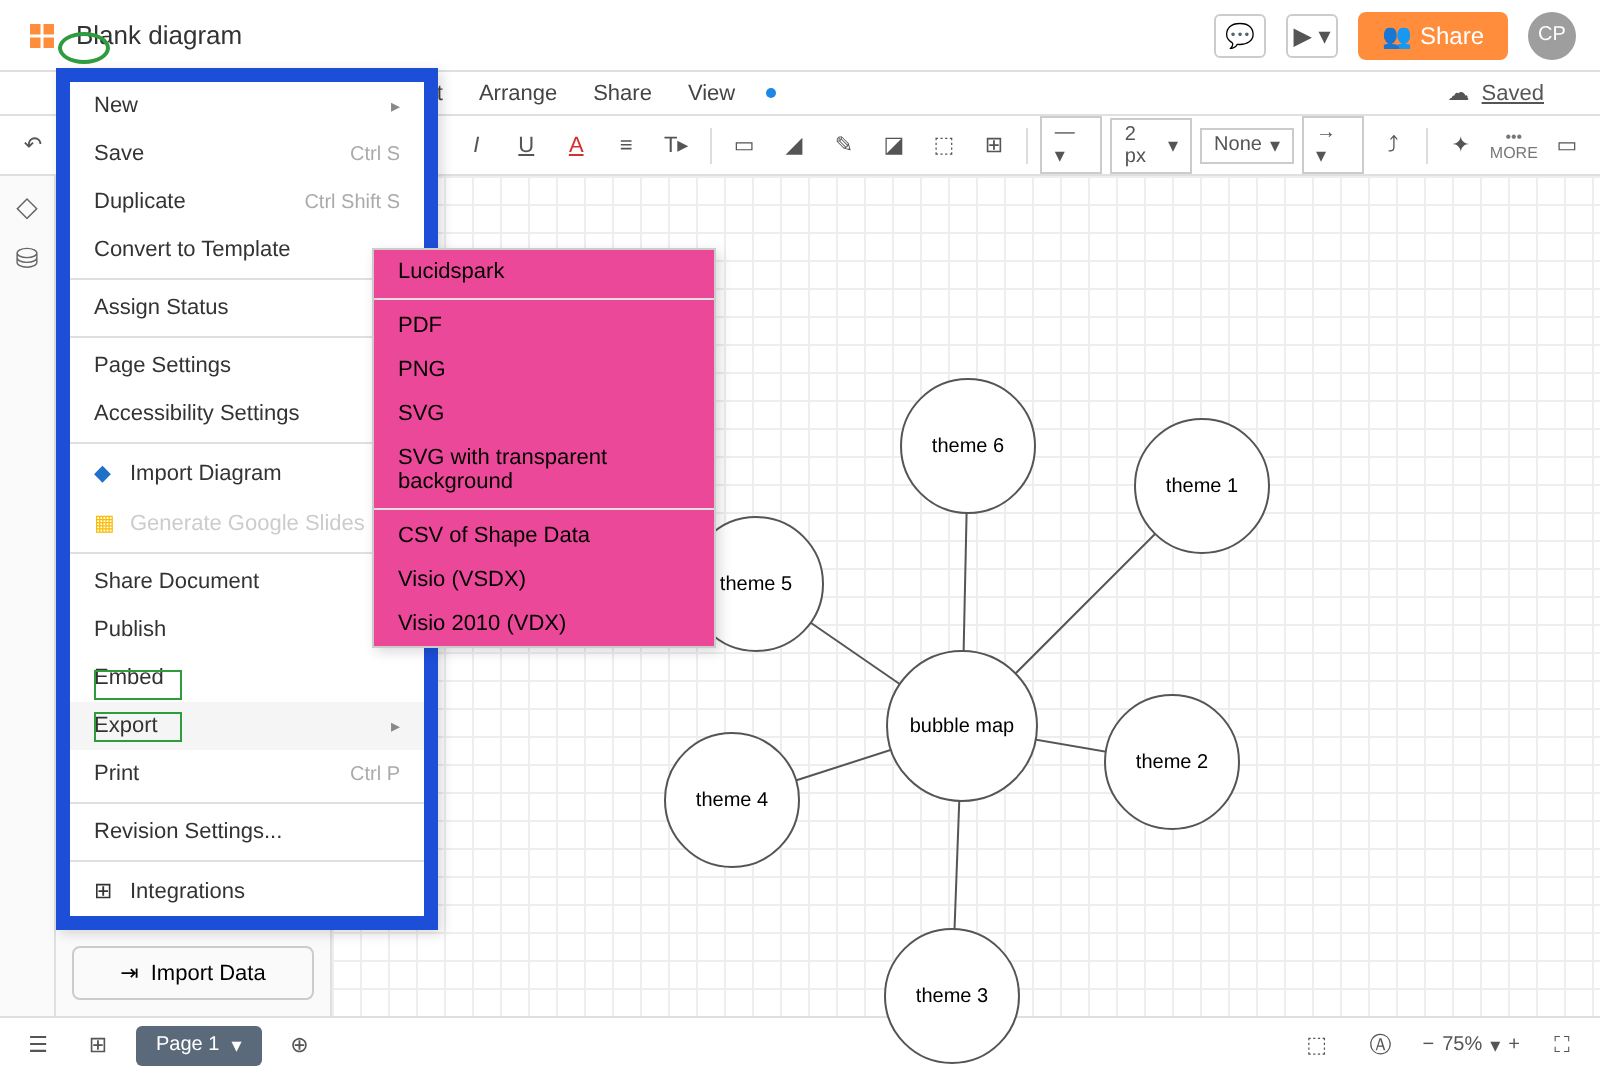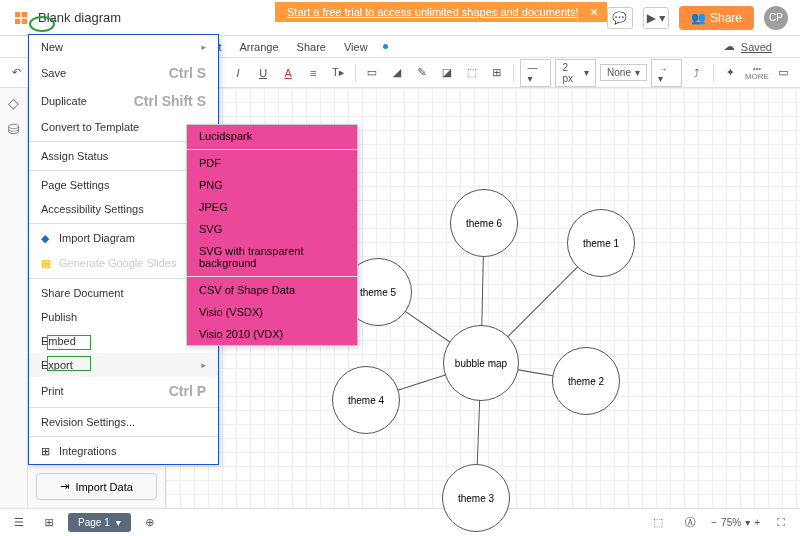--- a/index.html
+++ b/index.html
@@ -33,24 +33,24 @@
 .rail-icon { width: 18px; height: 18px; cursor: pointer; display: flex; align-items: center; justify-content: center; color: #666; font-size: 14px; }
 
 .shapes-panel { width: 138px; background: #fafafa; border-right: 1px solid #e0e0e0; padding: 8px; display: flex; flex-direction: column; }
 .drop-box { border: 2px dashed #ccc; border-radius: 4px; padding: 18px 8px; text-align: center; font-size: 9px; color: #999; margin-top: auto; margin-bottom: 24px; }
 .import-btn { border: 1px solid #ccc; border-radius: 4px; padding: 6px; font-size: 11px; display: flex; align-items: center; justify-content: center; gap: 6px; cursor: pointer; }
 
 .canvas { flex: 1; background-image: linear-gradient(#eee 1px, transparent 1px), linear-gradient(90deg, #eee 1px, transparent 1px); background-size: 14px 14px; position: relative; }
 .bubble { position: absolute; border: 1.5px solid #555; border-radius: 50%; display: flex; align-items: center; justify-content: center; font-size: 10px; background: #fff; }
 .line { position: absolute; background: #555; height: 1px; transform-origin: left center; }
 
-.file-menu { position: absolute; top: 34px; left: 28px; width: 191px; background: #fff; border: 1px solid #1d4ed8; box-shadow: 2px 2px 6px rgba(0,0,0,0.15); z-index: 20; font-size: 11px; }
+.file-menu { position: absolute; top: 34px; left: 28px; width: 191px; background: #fff; border: 7px solid #1d4ed8; box-shadow: 2px 2px 6px rgba(0,0,0,0.15); z-index: 20; font-size: 11px; }
 .fm-item { padding: 6px 12px; display: flex; justify-content: space-between; align-items: center; cursor: pointer; color: #333; }
 .fm-sep { height: 1px; background: #e0e0e0; margin: 2px 0; }
-.fm-shortcut { color: #aaa; font-size: 14px; font-weight: bold; }
+.fm-shortcut { color: #aaa; font-size: 10px; }
 .fm-arrow { color: #888; font-size: 9px; }
 .fm-disabled { color: #ccc; }
 .fm-icon { width: 14px; display: inline-block; margin-right: 4px; font-size: 11px; }
 .fm-hl { background: #f5f5f5; }
 
 .export-menu { position: absolute; top: 124px; left: 186px; width: 172px; background: #ec4899; border: 1px solid #ccc; box-shadow: 2px 2px 6px rgba(0,0,0,0.15); z-index: 21; font-size: 11px; }
 .ex-item { padding: 5px 12px; cursor: pointer; }
 .ex-sep { height: 1px; background: #e0e0e0; margin: 2px 0; }
 
 .ring-file { position: absolute; top: 16px; left: 29px; width: 26px; height: 16px; border: 2px solid #2e9b3e; border-radius: 50%; z-index: 30; pointer-events: none; }
@@ -63,21 +63,20 @@
 .zoom { display: flex; align-items: center; gap: 4px; font-size: 10px; }
 </style>
 </head>
 <body>
 
 <div class="topbar">
   <svg class="logo" viewBox="0 0 24 24">
       <path fill="#ff8d3b" d="M4 4h7v7H4zM13 4h7v7h-7zM4 13h7v7H4zM13 13h7v7h-7z"></path>
     </svg>
   <span class="title">Blank diagram</span>
-  <div class="promo"><span>Start a free trial to access unlimited shapes and documents!</span><span class="promo-close">✕</span></div>
   <div class="top-right">
     <div class="icon-btn">💬</div>
     <div class="icon-btn">▶ ▾</div>
     <button class="share-btn">👥 <span>Share</span></button>
     <div class="avatar">CP</div>
   </div>
 </div>
 
 <div class="menubar">
   <span class="menu-item">File</span>
@@ -251,21 +250,20 @@
   <div class="fm-item">
       <span><span class="fm-icon">⊞</span><span>Integrations</span></span>
     </div>
 </div>
 
 <div class="export-menu">
   <div class="ex-item">Lucidspark</div>
   <div class="ex-sep"></div>
   <div class="ex-item">PDF</div>
   <div class="ex-item">PNG</div>
-  <div class="ex-item">JPEG</div>
   <div class="ex-item">SVG</div>
   <div class="ex-item">SVG with transparent background</div>
   <div class="ex-sep"></div>
   <div class="ex-item">CSV of Shape Data</div>
   <div class="ex-item">Visio (VSDX)</div>
   <div class="ex-item">Visio 2010 (VDX)</div>
 </div>
 
 <div class="ring-file"></div>
 <div class="ring-export"></div>

